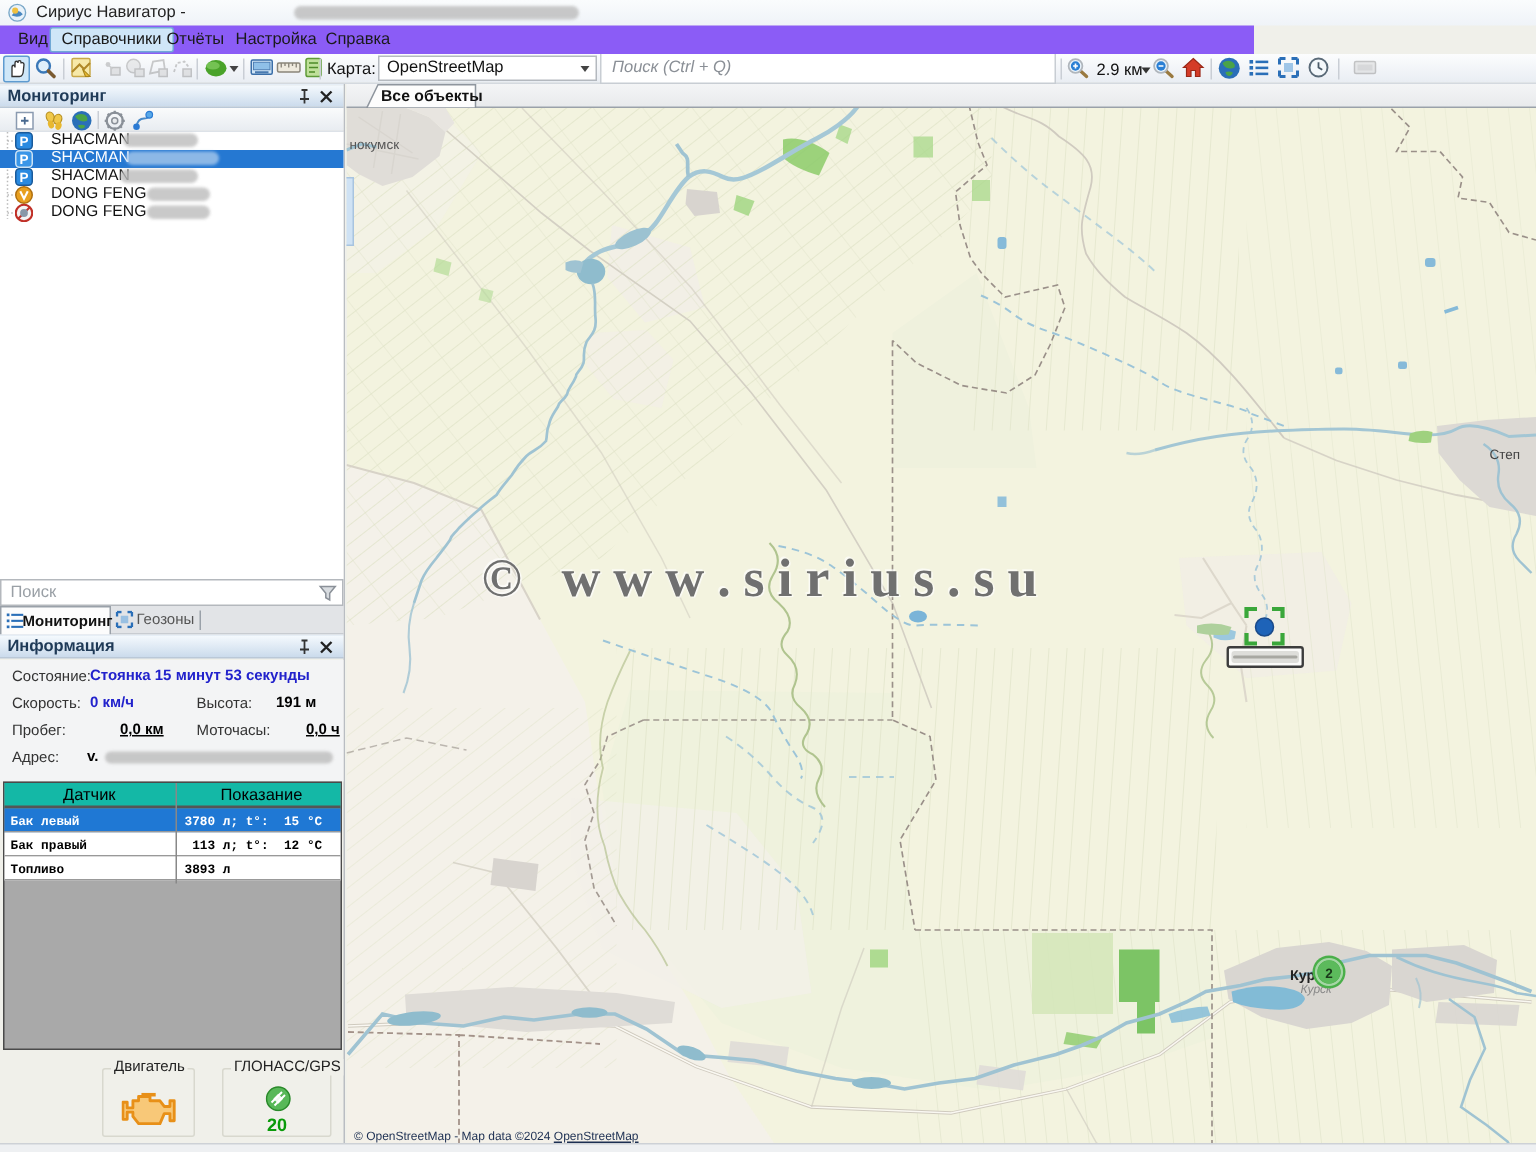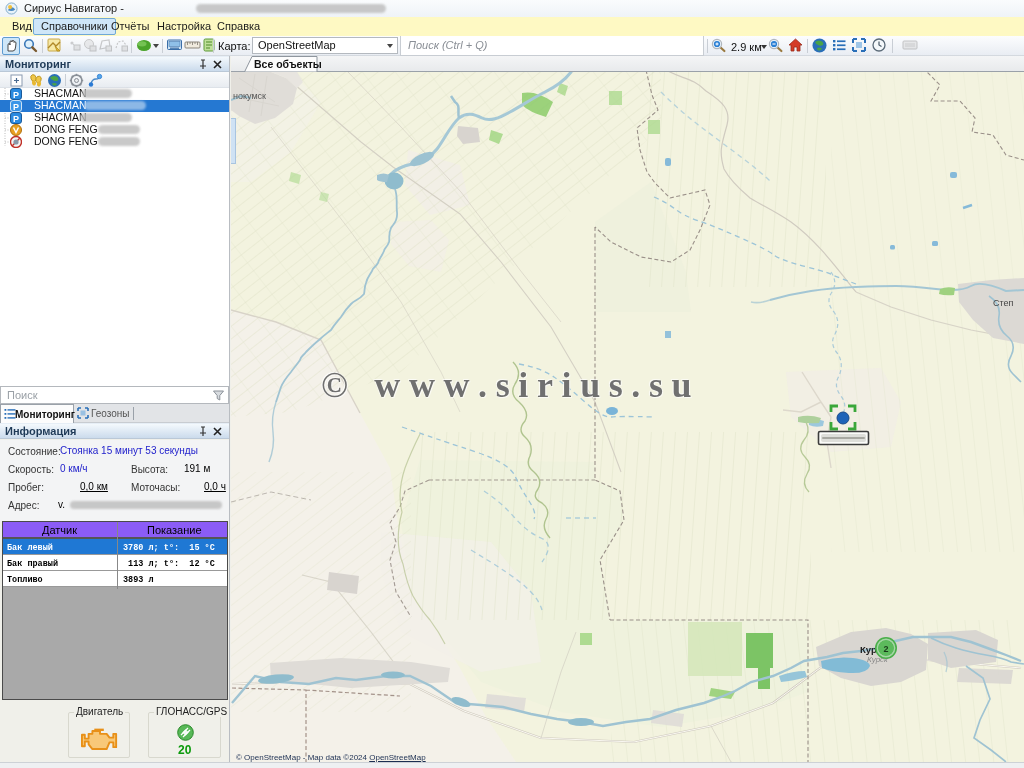--- a/index.html
+++ b/index.html
@@ -1,21 +1,21 @@
 <!DOCTYPE html>
 <html><head>
 <meta charset="utf-8">
 <style>
 * { margin:0; padding:0; box-sizing:border-box; }
 html,body { width:1024px; height:768px; overflow:hidden; font-family:"Liberation Sans",sans-serif; background:#f0f0ea; }
 .abs { position:absolute; }
 #titlebar { position:absolute; left:0; top:0; width:1024px; height:17px; background:linear-gradient(#fafcfd,#eff3f8); font-size:11px; color:#222; }
 #titletxt { left:24px; top:2px; }
 .blob { background:#bcbcbc; border-radius:5px; filter:blur(1.1px); opacity:.8; }
-#menubar { position:absolute; left:0; top:17px; width:1024px; height:19px; background:#fef9c3; font-size:11px; color:#1a1a1a; }
+#menubar { position:absolute; left:0; top:17px; width:836px; height:19px; background:#8b5cf6; font-size:11px; color:#1a1a1a; }
 .mi { position:absolute; top:1px; height:17px; line-height:17px; padding:0 7px; }
 .mi.hot { background:#cfe6f8; border:1px solid #70a8d6; border-radius:2px; line-height:15px; }
 #toolbar { position:absolute; left:0; top:36px; width:1024px; height:20px; background:linear-gradient(#fcfdfe,#e9edf3); border-bottom:1px solid #d4d9df; }
 .tsep { position:absolute; top:3px; width:1px; height:14px; background:#c9ced5; }
 .tbtn { position:absolute; top:1px; width:18px; height:18px; }
 #maplbl { position:absolute; left:218px; top:4px; font-size:11px; color:#111; }
 #mapsel { position:absolute; left:252px; top:1px; width:146px; height:17px; background:#fff; border:1px solid #b4b9bf; font-size:11px; color:#111; line-height:15px; padding-left:5px; }
 #mapsel .arr { position:absolute; right:4px; top:6px; width:0; height:0; border-left:3.5px solid transparent; border-right:3.5px solid transparent; border-top:4px solid #444; }
 #searchbox { position:absolute; left:400px; top:0px; width:304px; height:20px; background:#fff; border:1px solid #c8cdd3; border-top:none; font-size:11px; color:#8a8f96; line-height:18px; padding-left:7px;font-style:italic; }
 .zoomtxt { position:absolute; left:731px; top:5px; font-size:11px; color:#111; }
@@ -32,25 +32,25 @@
 .ticon { position:absolute; left:10px; top:0px; width:12px; height:12px; }
 #searchrow { position:absolute; left:0; top:330px; width:229px; height:18px; background:#fff; border:1px solid #b4b8bd; }
 #searchrow .lbl { position:absolute; left:6px; top:2px; font-size:11px; color:#9aa0a6; }
 #tabs { position:absolute; left:0; top:348px; width:229px; height:19px; background:#e2e4e7; border-bottom:1px solid #c8ccd1; }
 .tab { position:absolute; top:0; height:19px; font-size:10.5px; }
 .tab.act { background:#fcfcfc; border:1px solid #9aa1a9; border-bottom:none; color:#111; font-weight:bold; }
 .tab.ina { color:#555; }
 #infohead { top:367px; }
 #infobody { position:absolute; left:0; top:384px; width:229px; height:81px; background:#f3f4f5; font-size:10px; color:#333; }
 .ilbl { position:absolute; }
-.ival { position:absolute; font-weight:normal; color:#000; font-size:10px; }
+.ival { position:absolute; font-weight:bold; color:#000; font-size:10px; }
 .blue { color:#2222cc; }
 .und { text-decoration:underline;padding-left:20px; }
 #stable { position:absolute; left:2px; top:465px; width:226px; height:179px; background:#a9a9a9; border:1px solid #4a4a4a; }
-.hdr { position:absolute; left:0; top:0; width:224px; height:17px; background:#8b5cf6; border-bottom:2px solid #555; font-size:11px; color:#000; }
+.hdr { position:absolute; left:0; top:0; width:224px; height:17px; background:#14b8a6; border-bottom:2px solid #555; font-size:11px; color:#000; }
 .cdiv { position:absolute; left:114px; top:0; width:1px; height:67px; background:#888; }
 .srow { position:absolute; left:0; width:224px; height:16px; background:#fff; border-bottom:1px solid #999; font-family:"Liberation Mono",monospace; font-size:8.5px; font-weight:bold; color:#000; white-space:pre; }
 .srow.sel { background:#1f78d4; color:#fff; }
 .srow .c1 { position:absolute; left:4px; top:4px; }
 .srow .c2 { position:absolute; left:120px; top:4px; }
 .grp { position:absolute; height:46px; border:1px solid #d8d8ce; border-radius:2px; background:#f0f0ea; }
 .grp .gl { position:absolute; top:-7px; left:5px; background:#f0f0ea; padding:0 2px; font-size:10px; color:#222; white-space:nowrap; }
 .gval { position:absolute; font-size:12px; font-weight:bold; color:#0a9a0a; white-space:nowrap; }
 
 #maparea { position:absolute; left:231px; top:56px; width:793px; height:712px; background:#eceef0; }

